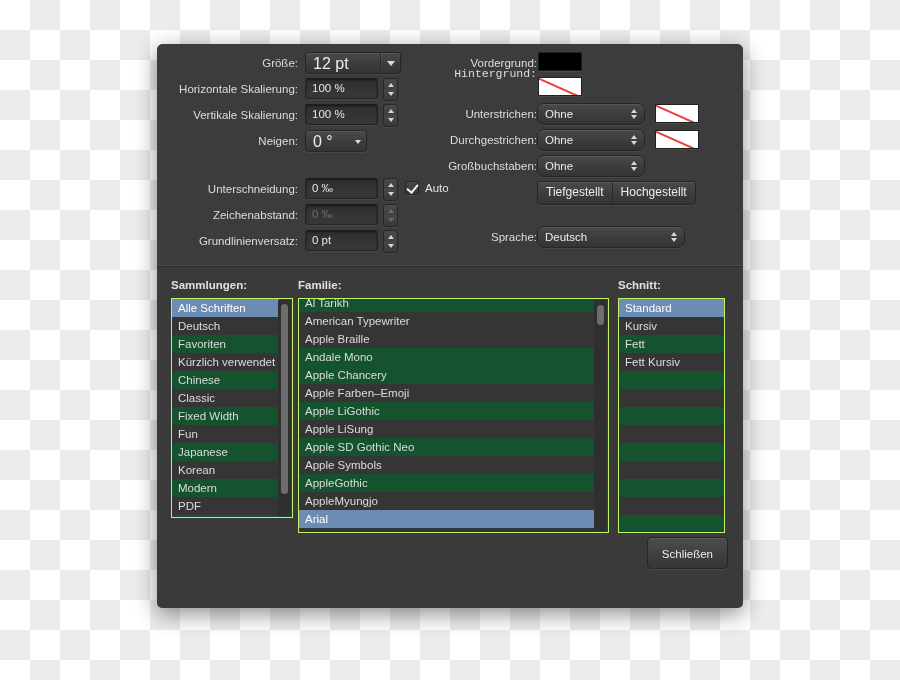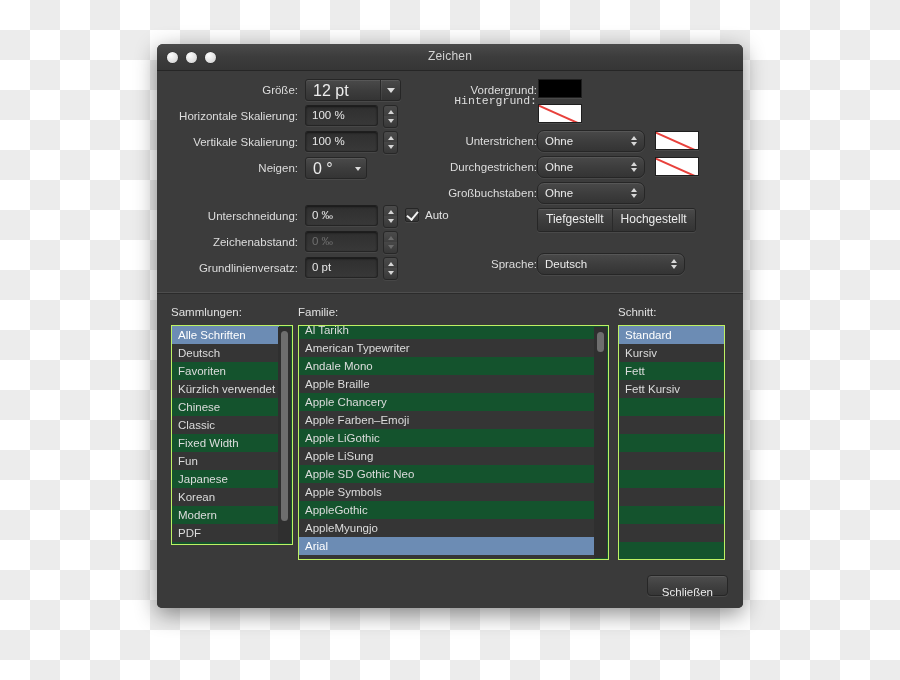--- a/index.html
+++ b/index.html
@@ -266,21 +266,21 @@
   
   #lower {
     position: relative;
     height: 315px;
     background: #3a3a3a;
   }
   .col-title {
     position: absolute;
     font-size: 11.5px;
     color: #e0e0e0;
-    font-weight: normal;
+    font-weight: bold;
   }
   .listbox {
     position: absolute;
     box-sizing: border-box;
     background: #14532d;
     border: 1px solid #bef264;
     overflow: hidden;
   }
   .listrows {
     position: absolute;
@@ -309,45 +309,39 @@
     left: 3px;
     width: 7px;
     border-radius: 4px;
     background: #6e6e6e;
   }
 
   
   #close-btn {
     position: absolute;
     right: 15px; bottom: 13px;
-    height: 21px;
+    height: 32px;
     padding: 7px 14px;
     box-sizing: border-box;
     background: linear-gradient(to bottom, #4d4d4d 0%, #404040 52%, #363636 100%);
     border: 1px solid #262626;
     border-radius: 4px;
     font-size: 11.5px;
     line-height: 19px;
     color: #ededed;
     box-shadow: 0 1px 0 rgba(255,255,255,0.08), inset 0 1px 0 rgba(255,255,255,0.08);
   }
 </style>
 </head>
 <body>
 
 <div id="backdrop"></div>
 
 <div id="window">
 
-  <div id="titlebar">
-    <div class="traffic" id="tl-close"></div>
-    <div class="traffic" id="tl-min"></div>
-    <div class="traffic" id="tl-zoom"></div>
-    <div id="title-text">Zeichen</div>
-  </div>
 
   <div id="upper">
 
     <div class="field-row" style="left:0; top:8px; width:300px;">
       <div class="flabel" style="right:159px;">Größe:</div>
     </div>
     <div class="combo" style="left:148px; top:8px; width:96px;">
       <div class="cval">12 pt</div>
       <div class="carrow-box">
           <span class="tri-down"></span>
@@ -505,22 +499,22 @@
       <div class="scrolltrack" style="right:1px;">
         <div class="scrollthumb" id="collections-thumb" style="top:4px; height:190px;"></div>
       </div>
     </div>
 
     <div class="col-title" style="left:141px; top:12px;">Familie:</div>
     <div class="listbox" style="left:141px; top:31px; width:311px; height:235px;">
       <div class="listrows" id="families-rows" style="right:13px; top:-5px;">
           <div class="row">Al Tarikh</div>
           <div class="row alt">American Typewriter</div>
+          <div class="row alt">Apple Braille</div>
           <div class="row">Andale Mono</div>
-          <div class="row alt">Apple Braille</div>
           <div class="row">Apple Chancery</div>
           <div class="row alt">Apple Farben–Emoji</div>
           <div class="row">Apple LiGothic</div>
           <div class="row alt">Apple LiSung</div>
           <div class="row">Apple SD Gothic Neo</div>
           <div class="row alt">Apple Symbols</div>
           <div class="row">AppleGothic</div>
           <div class="row alt">AppleMyungjo</div>
           <div class="row sel">Arial</div>
           <div class="row alt"></div>

